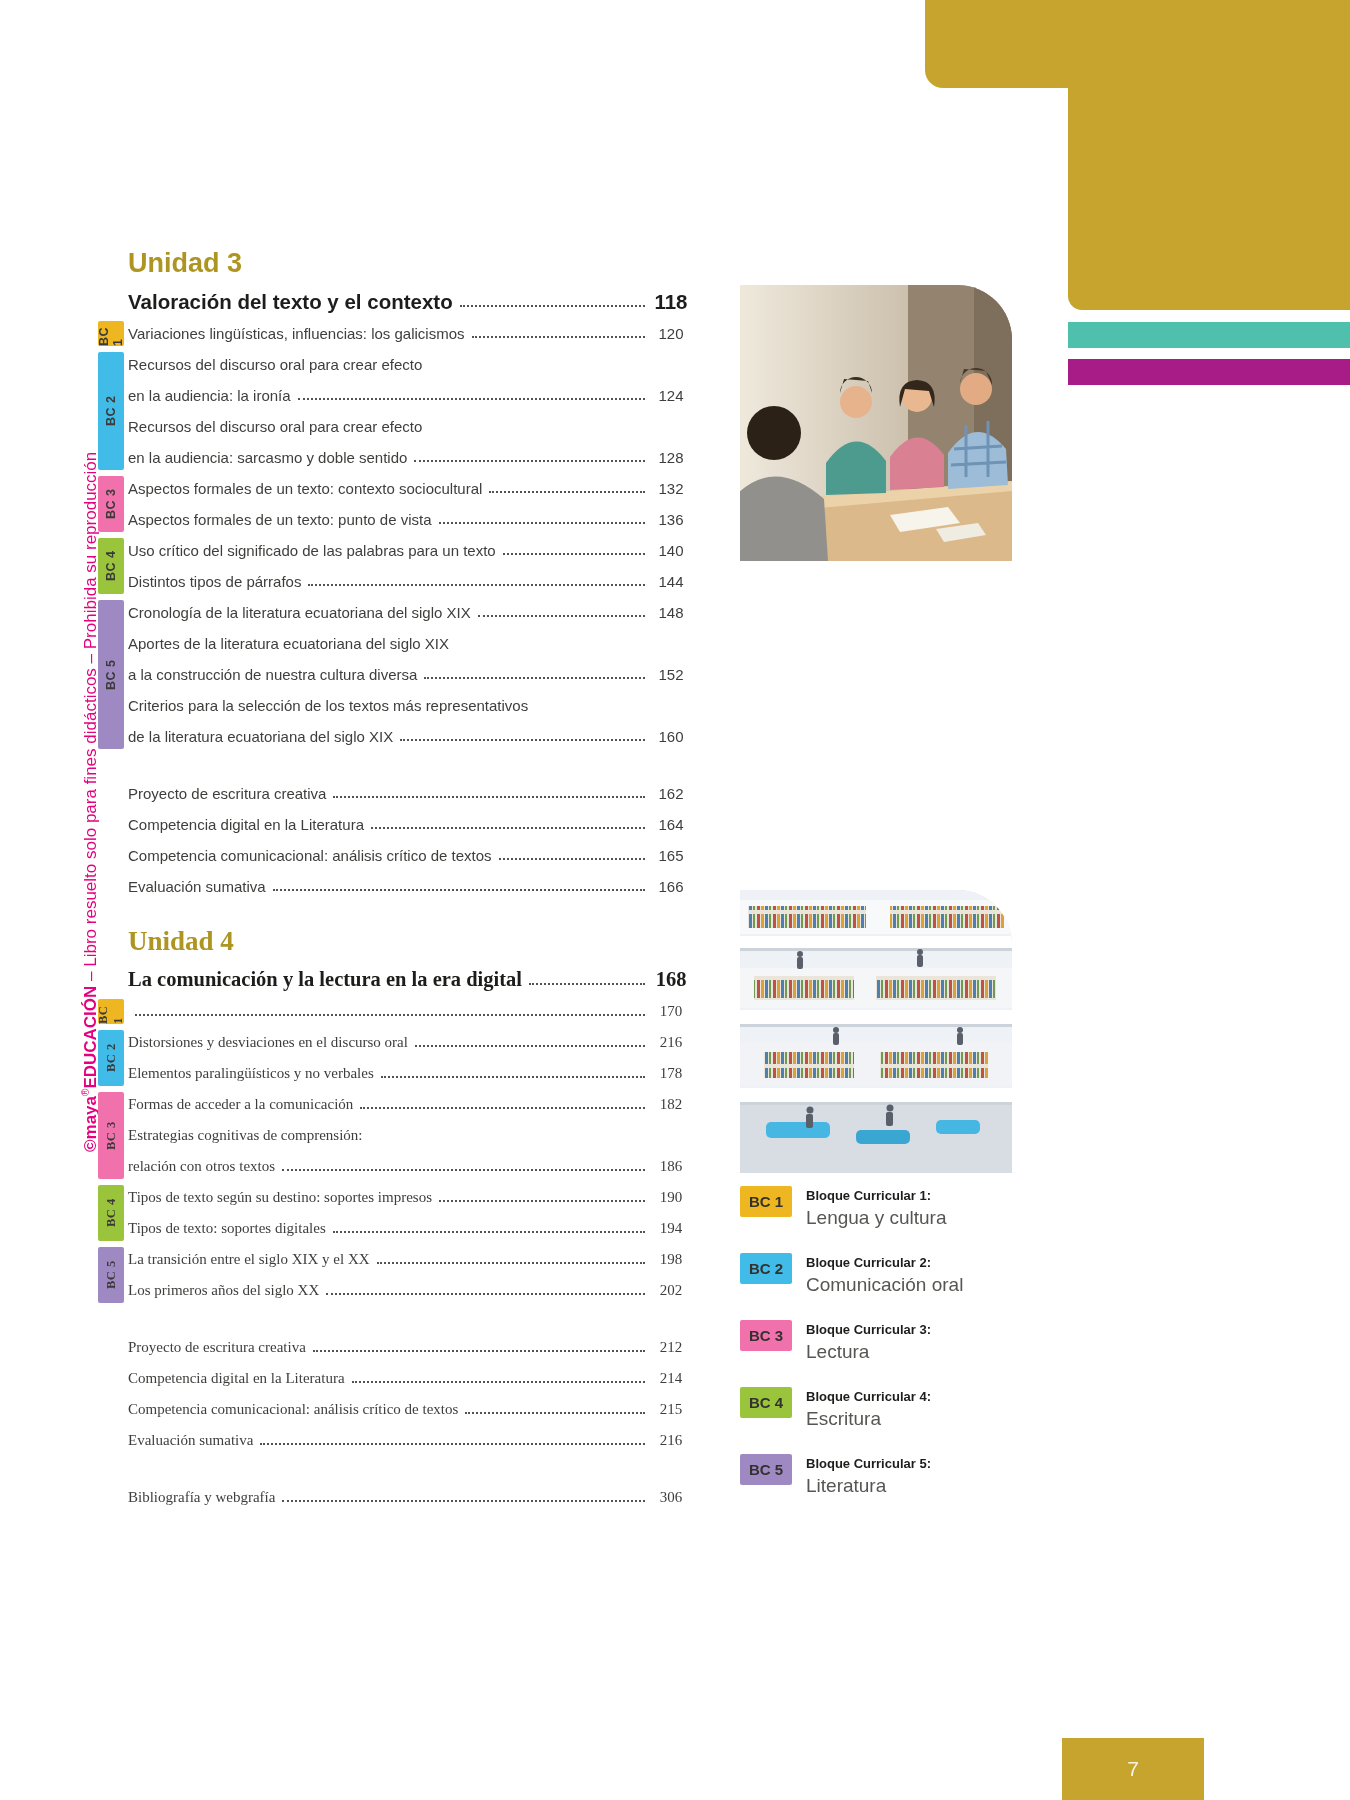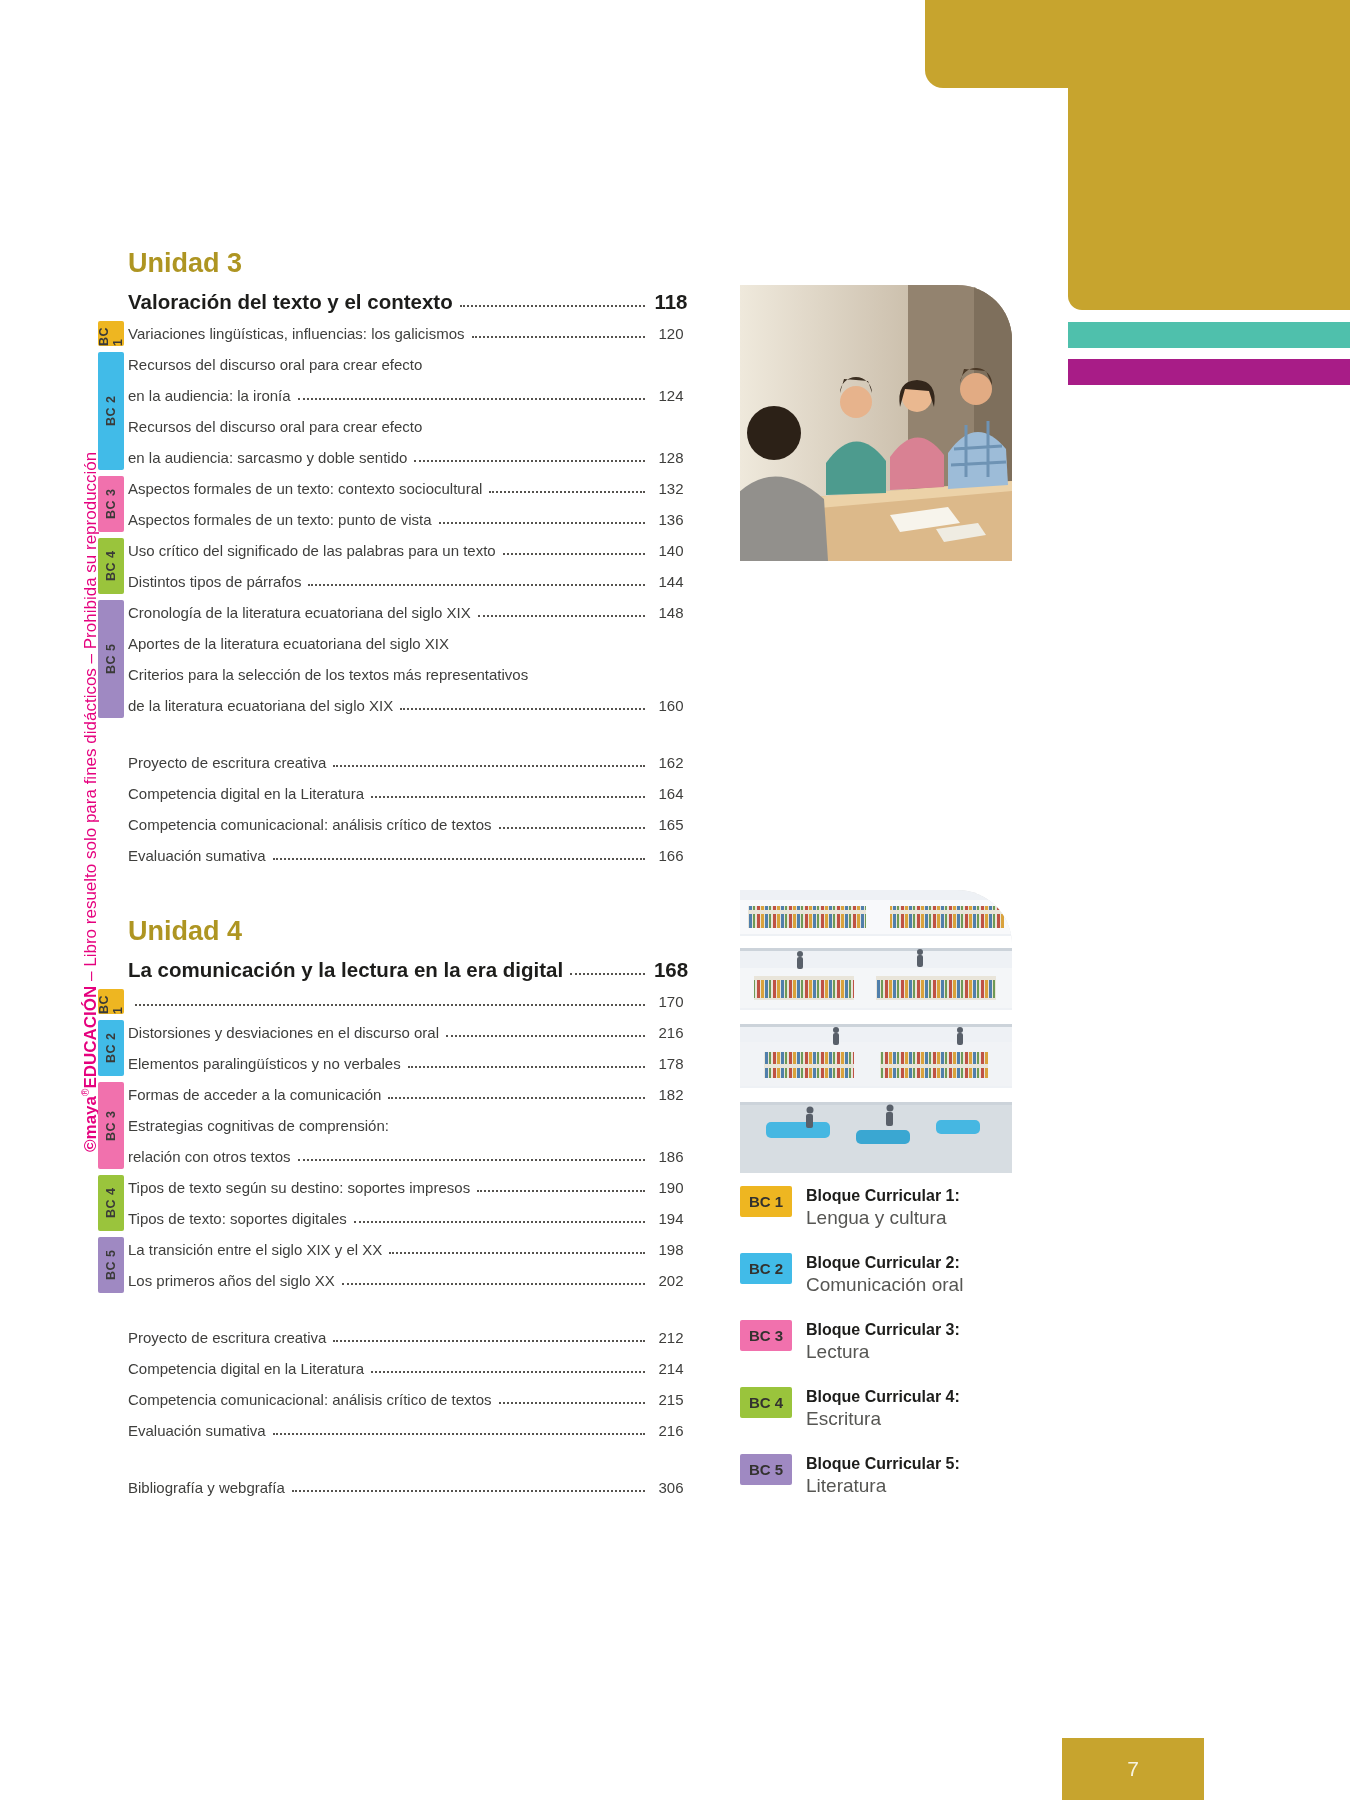--- a/index.html
+++ b/index.html
@@ -20,21 +20,21 @@
     position:absolute;left:76px;top:1152px;width:740px;
     transform:rotate(-90deg);transform-origin:0 0;
     font-size:17px;line-height:20px;color:var(--pink);white-space:nowrap;
   }
   .side-text b{font-weight:bold;}
   .side-text sup{font-size:10px;}
 
   
   .toc-col{position:absolute;left:128px;top:248px;width:566px;}
   .unit-heading{font-size:27px;font-weight:bold;color:var(--heading);margin:0 0 6px 0;}
-  .section-unit4{margin-top:45px;}
+  .section-unit4{margin-top:24px;font-family:Liberation Serif, serif;}
 
   .toc-row{display:flex;align-items:baseline;font-size:15px;line-height:31px;color:#3e3e3c;}
   .toc-row .label{white-space:nowrap;}
   .toc-row .dots{flex:1 1 auto;min-width:8px;align-self:flex-end;height:0;border-bottom:2.6px dotted #55524e;margin:0 3px 11px 7px;}
   .toc-row .pg{flex:none;min-width:46px;text-align:center;}
   .toc-row.bold{font-weight:bold;color:#1d1d1b;font-size:20.5px;line-height:33px;}
 
   .toc-group{position:relative;}
   .bc-tab{
     position:absolute;left:-30px;top:3px;bottom:3px;width:26px;
@@ -49,21 +49,21 @@
   .photo{position:absolute;overflow:hidden;border-top-right-radius:55px;background:#ddd;}
   #photo1{left:740px;top:285px;width:272px;height:276px;}
   #photo2{left:740px;top:890px;width:272px;height:283px;}
   .photo svg{display:block;width:100%;height:100%;}
 
   
   .legend{position:absolute;left:740px;top:1184px;display:flex;flex-direction:column;gap:22px;}
   .legend-item{display:flex;gap:14px;align-items:flex-start;}
   .bc-box{width:52px;height:31px;border-radius:2px;flex:none;margin-top:2px;
     display:flex;align-items:center;justify-content:center;font-weight:bold;font-size:15px;color:#33322f;}
-  .legend-text .t{font-weight:bold;font-size:16px;line-height:23px;color:#1d1d1b;}
+  .legend-text .t{font-weight:bold;font-size:13px;line-height:23px;color:#1d1d1b;}
   .legend-text .s{font-size:19px;line-height:22px;color:#565653;}
 
   
   .page-box{position:absolute;left:1062px;top:1738px;width:142px;height:62px;background:var(--gold);
     display:flex;align-items:center;justify-content:center;color:#f7f3e0;font-size:21px;}
 </style>
 </head>
 <body>
 
 <div class="sheet">
@@ -151,20 +151,25 @@
           <div class="toc-group">
             <div class="bc-tab" style="background: rgb(159, 137, 194);">BC 5</div>
             <div class="rows">
               <div class="toc-row">
                 <span class="label">Cronología de la literatura ecuatoriana del siglo XIX</span>
                 <span class="dots"></span>
                 <span class="pg">148</span>
               </div>
               <div class="toc-row">
                 <span class="label">Aportes de la literatura ecuatoriana del siglo XIX</span>
+              </div>
+              <div class="toc-row">
+                <span class="label">a la construcción de nuestra cultura diversa</span>
+                <span class="dots"></span>
+                <span class="pg">152</span>
               </div>
               <div class="toc-row">
                 <span class="label">Criterios para la selección de los textos más representativos</span>
               </div>
               <div class="toc-row">
                 <span class="label">de la literatura ecuatoriana del siglo XIX</span>
                 <span class="dots"></span>
                 <span class="pg">160</span>
               </div>
             </div>

